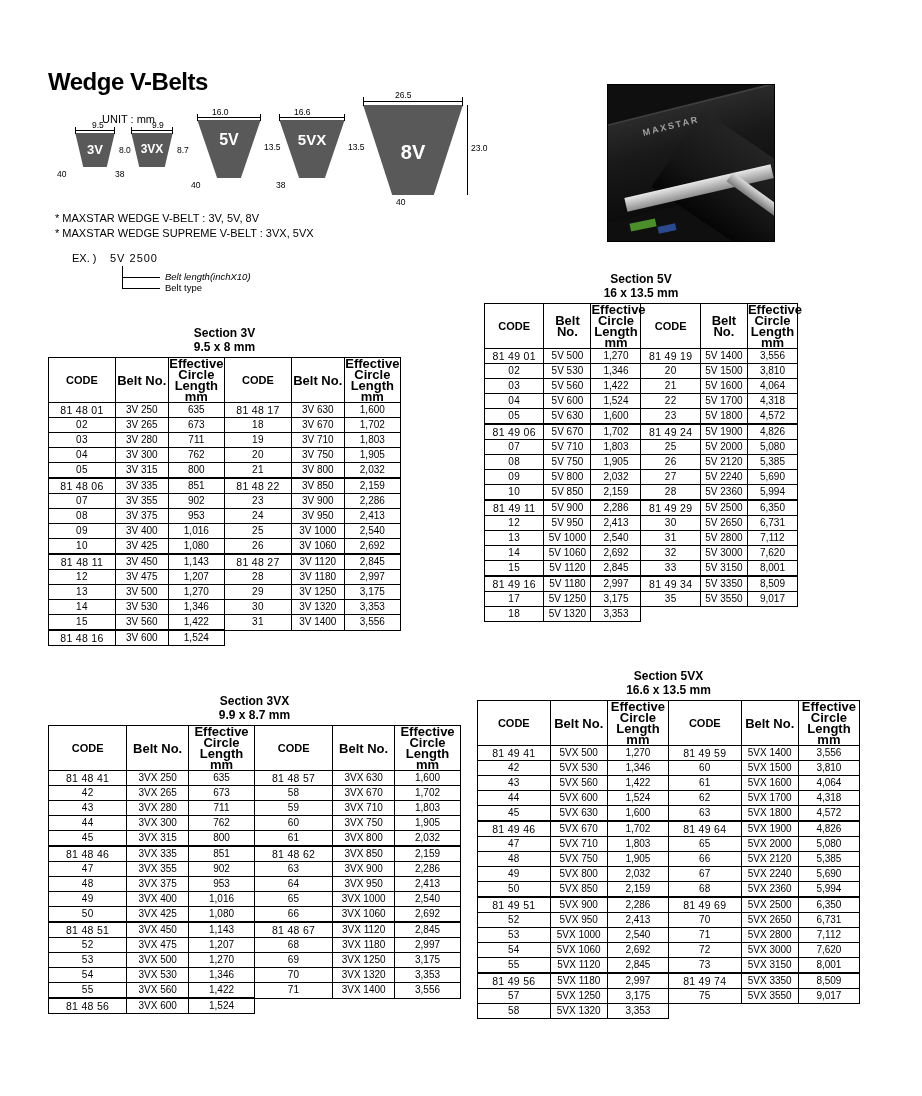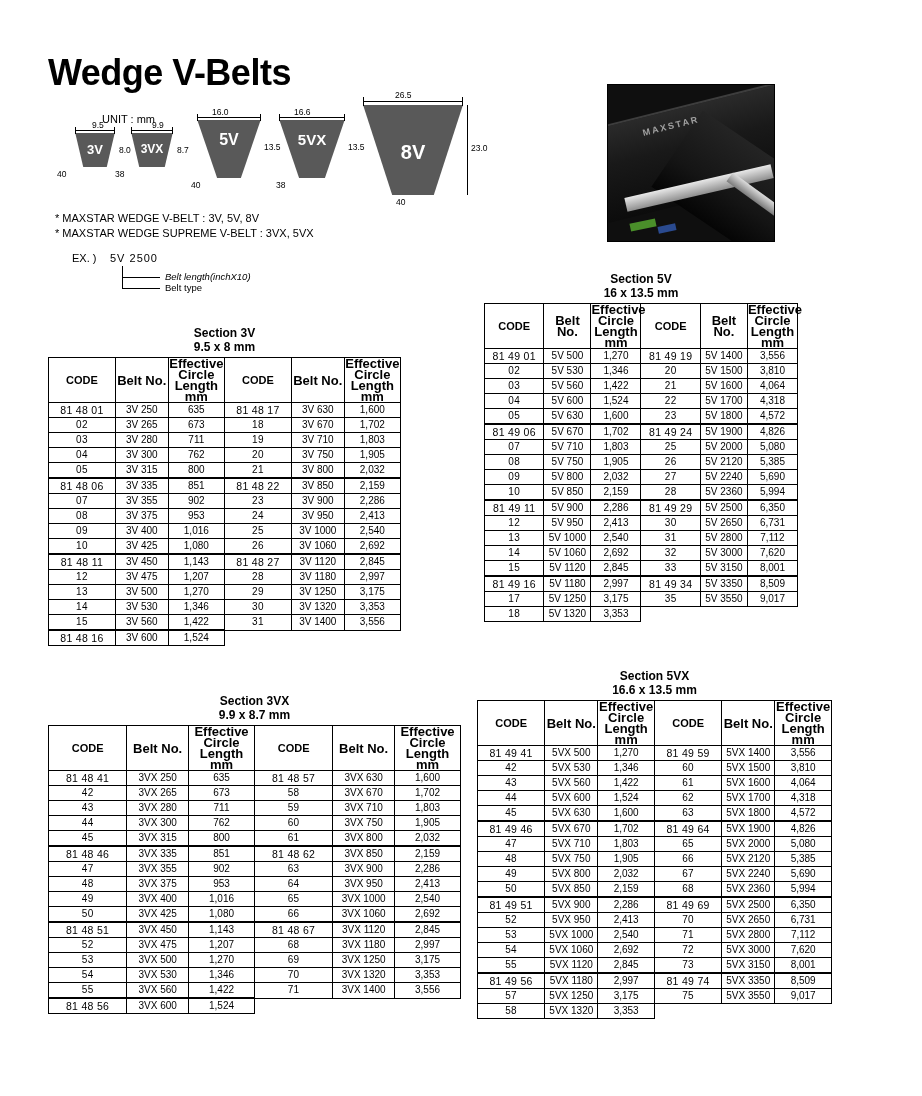--- a/index.html
+++ b/index.html
@@ -10,22 +10,22 @@
     font-family: "Liberation Sans", sans-serif;
     color: #000;
     position: relative;
     overflow: hidden;
   }
   .page { position: relative; width: 922px; height: 1096px; }
 
   
   .title {
     position: absolute;
-    left: 48px; top: 52px;
-    font-size: 36px;
+    left: 48px; top: 68px;
+    font-size: 24px;
     font-weight: bold;
     letter-spacing: -0.5px;
   }
 
   
   .unit-label {
     position: absolute; left: 62px; top: 113px;
     font-size: 11px;
     margin-left: 40px;
   }
@@ -703,21 +703,21 @@
             <td class="belt">5V 1320</td>
             <td class="len">3,353</td>
             <td class="code" style="border: none;"></td>
             <td class="belt" style="border: none;"></td>
             <td class="len" style="border: none;"></td>
           </tr>
         </tbody>
     </table>
   </div>
 
-  <div class="sect" style="left:477px; top:669px; width:355px;">
+  <div class="sect" style="left:477px; top:669px; width:383px;">
     <div class="sect-head">
       <div>Section 5VX</div>
       <div>16.6 x 13.5 mm</div>
     </div>
     <table class="belt">
       <colgroup>
           <col style="width:19%">
           <col style="width:15%">
           <col style="width:16%">
           <col style="width:19%">

